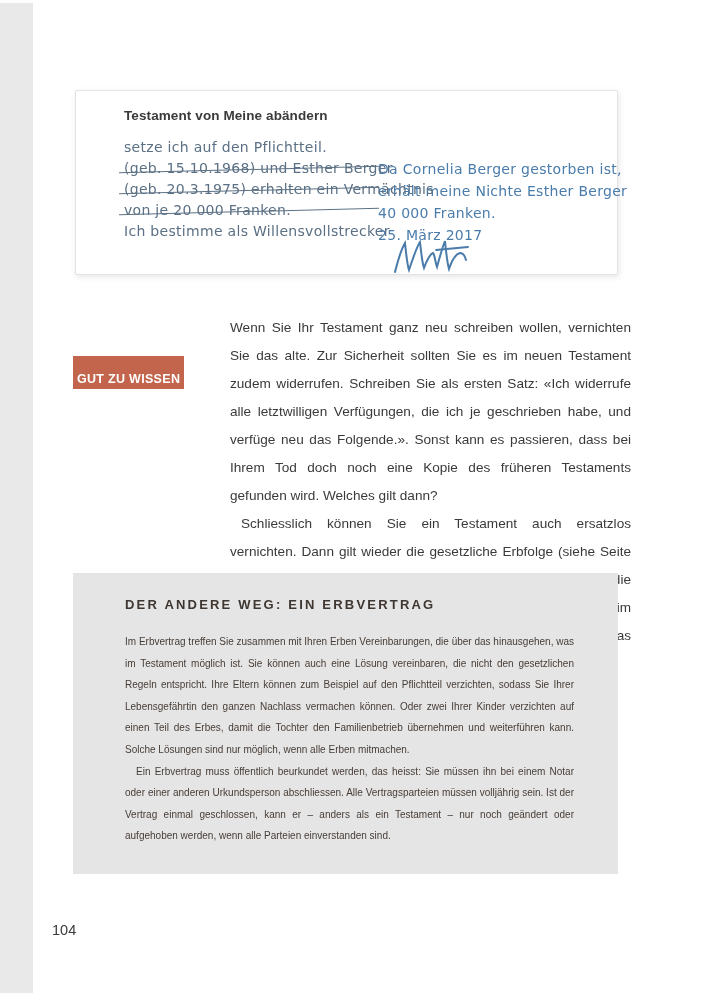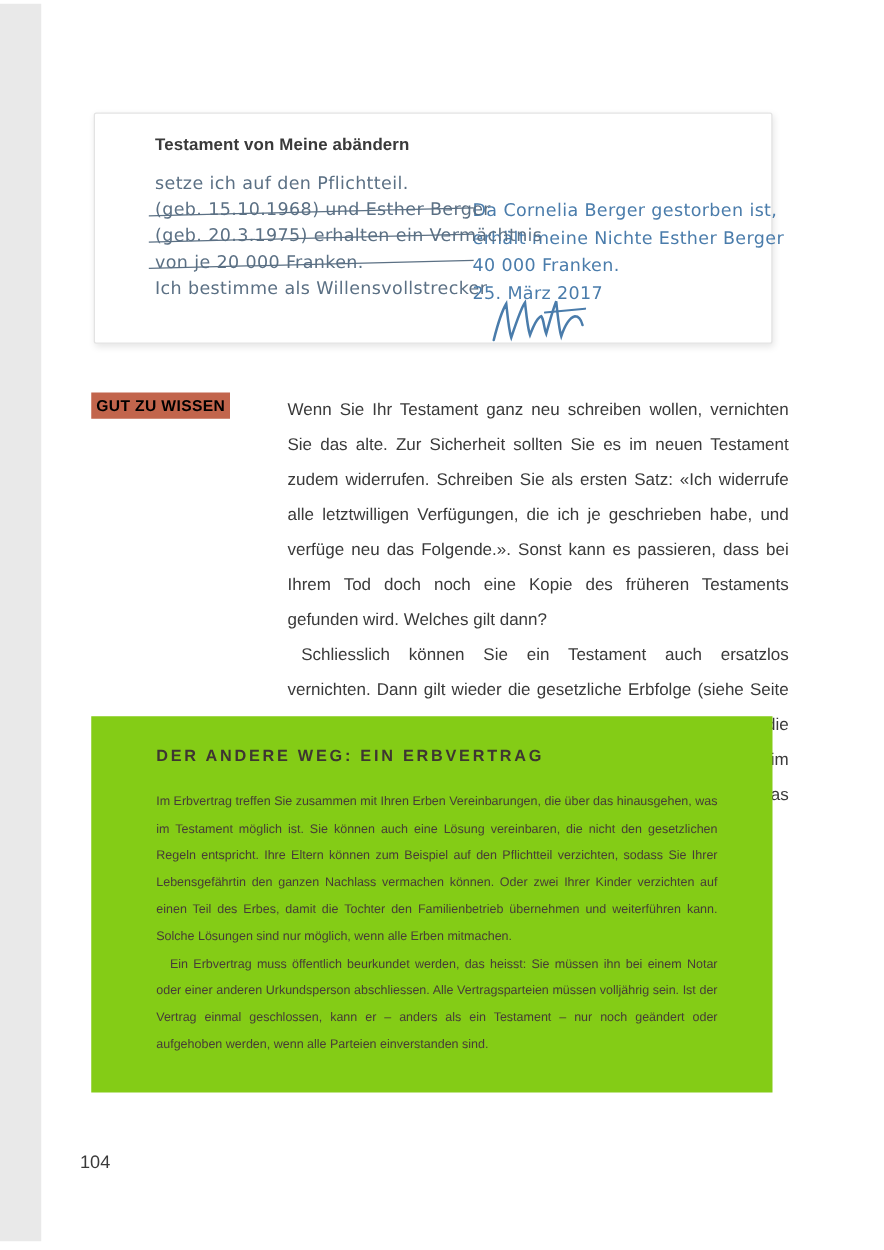--- a/index.html
+++ b/index.html
@@ -81,64 +81,65 @@
     width: 150px;
     margin-right: 7px;
     flex: none;
     color: #c2654c;
     font-size: 13.5px;
     line-height: 19.5px;
   }
   .note-badge {
     display: inline-block;
     background: #c2654c;
-    color: #000000;
+    color: #ffffff;
     font-weight: bold;
     font-size: 12.5px;
     line-height: 15px;
-    padding: 4px 4px 2px 4px;
+    padding: 16px 4px 2px 4px;
     margin-bottom: 3px;
     letter-spacing: 0.3px;
+    margin-top: 42px;
   }
   .body-col {
     flex: 1;
     font-size: 13.6px;
     line-height: 28px;
     text-align: justify;
     color: #3a3a3a;
   }
   .body-col p, .infobox p { margin: 0; }
   .indented { text-indent: 11px; }
 
   
   .infobox {
     position: absolute;
     left: 73px; top: 573px;
     width: 545px; height: 301px;
-    background: #84cc16;
+    background: #e5e5e5;
     box-sizing: border-box;
     padding: 24px 44px 0 52px;
     color: #473d37;
   }
   .infobox-title {
     margin: 0 0 19px 0;
     font-size: 13px;
     font-weight: bold;
     letter-spacing: 2.2px;
     color: #3e3631;
   }
   .infobox p {
     font-size: 10px;
     line-height: 21.6px;
     text-align: justify;
   }
 
   .page-number {
     position: absolute;
-    left: 64px; top: 922px;
+    left: 52px; top: 922px;
     font-size: 14.5px;
     color: #3a3a3a;
   }
 </style>
 </head>
 <body>
 
 <div class="page">
 
   <div class="edge-stripe"></div>

